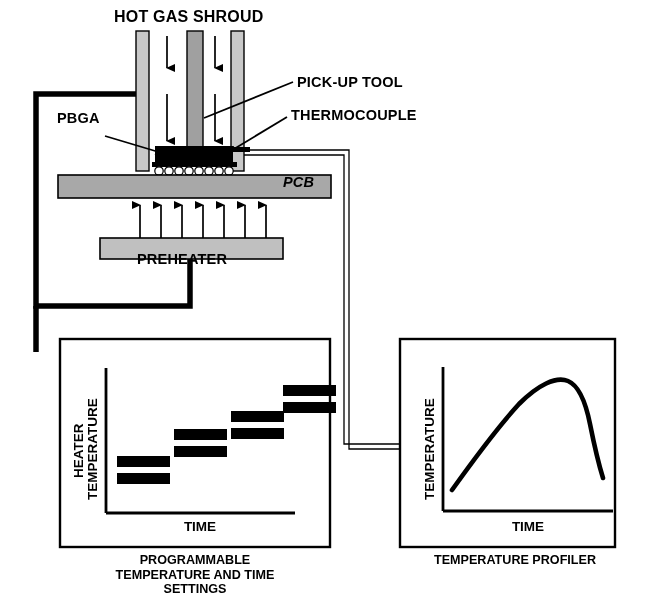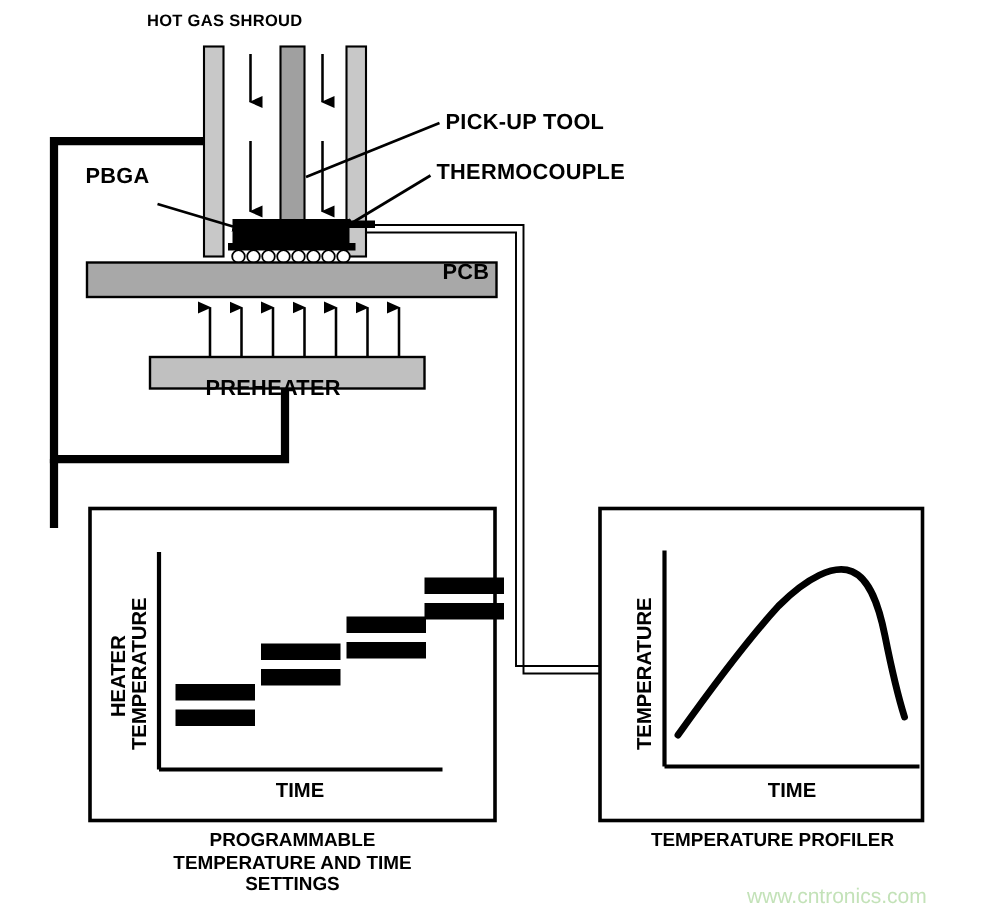--- a/index.html
+++ b/index.html
@@ -15,25 +15,25 @@
     font-family: "Liberation Sans", sans-serif;
     overflow: hidden;
   }
   .lbl {
     position: absolute;
     font-weight: bold;
     color: #000000;
     letter-spacing: 0.2px;
     white-space: nowrap;
   }
-  #title-hot-gas-shroud { left: 98px; top: 8px;  font-size: 11px; }
+  #title-hot-gas-shroud { left: 114px; top: 8px;  font-size: 16px; }
   #lbl-pickup-tool      { left: 297px; top: 74px; font-size: 14.5px; }
   #lbl-thermocouple     { left: 291px; top: 107px; font-size: 14.5px; }
   #lbl-pbga             { left: 57px;  top: 110px; font-size: 14.5px; }
-  #lbl-pcb              { left: 295px; top: 174px; font-size: 14.5px; }
+  #lbl-pcb              { left: 283px; top: 174px; font-size: 14.5px; font-style: italic; }
   #lbl-preheater        { left: 137px; top: 251px; font-size: 14.5px; }
 
   .caption {
     position: absolute;
     font-weight: bold;
     font-size: 12.6px;
     color: #000;
     text-align: center;
     line-height: 14.5px;
     white-space: pre-line;
@@ -192,15 +192,14 @@
   <div class="lbl" id="lbl-pcb">PCB</div>
 
   <div class="lbl" id="lbl-preheater">PREHEATER</div>
 
   <div class="caption" id="caption-right">TEMPERATURE PROFILER</div>
 
   <div class="caption" id="caption-left">PROGRAMMABLE
 TEMPERATURE AND TIME
 SETTINGS</div>
 
-  <div class="watermark">www.cntronics.com</div>
 
 </div>
 
 </body></html>

